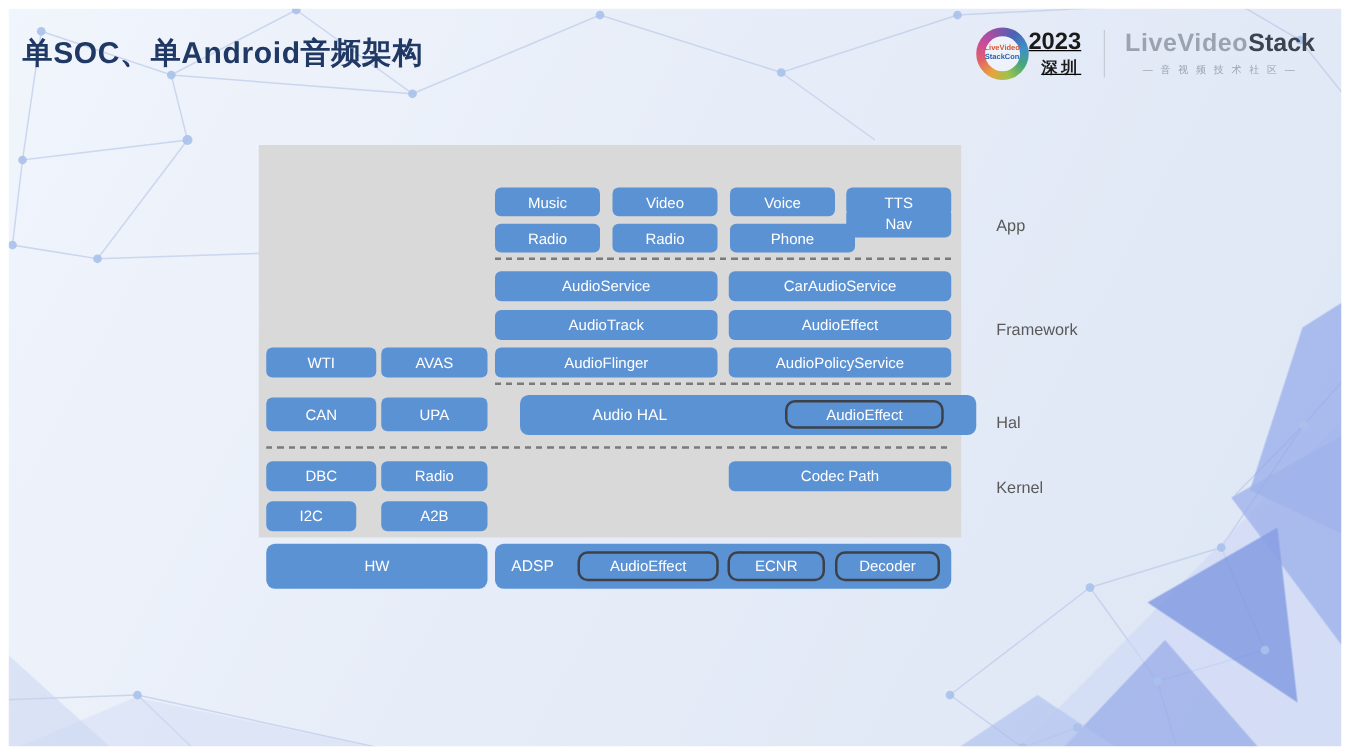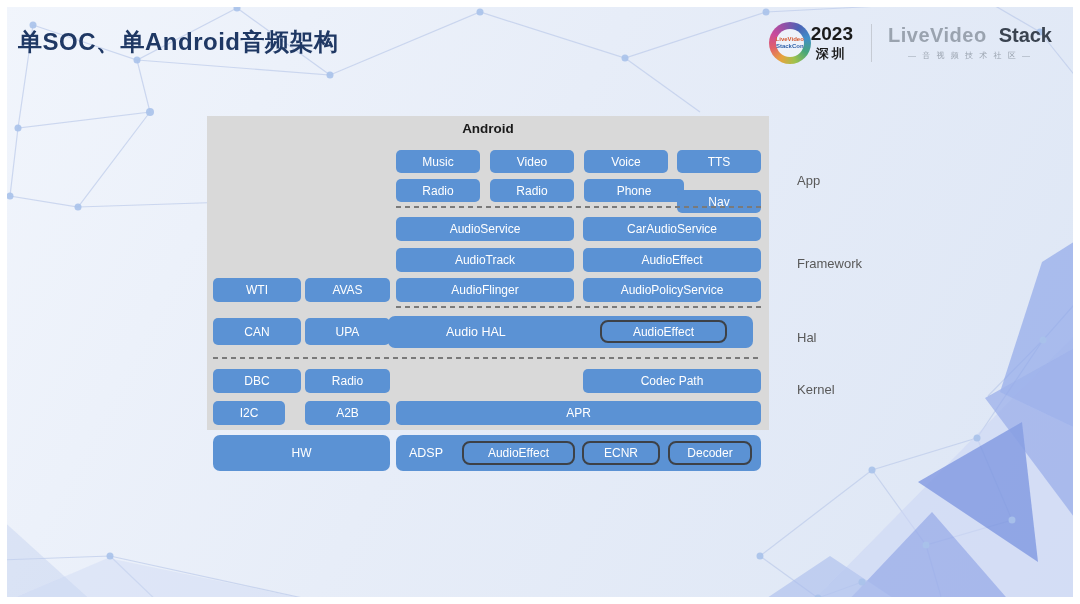--- a/index.html
+++ b/index.html
@@ -17,27 +17,27 @@
   }
 
   
   .logo-group { position:absolute; right:28px; top:22px; z-index:2; display:flex; align-items:center; }
   .ring { position:relative; width:42px; height:42px; border-radius:50%;
     background:conic-gradient(from 210deg,#e8a33d,#e0606a,#c94a9c,#8d52a8,#4b62b5,#3f8fc9,#47a67a,#9fc24d,#e8a33d); }
   .ring-inner { position:absolute; inset:7px; border-radius:50%; background:#eef2fa;
     display:flex; flex-direction:column; align-items:center; justify-content:center; line-height:1.1; }
   .ring-inner span { font-size:6px; font-weight:bold; }
   .ring-t1 { color:#d4572e; } .ring-t2 { color:#2e5fa8; }
-  .year-city { text-align:center; }
+  .year-city { text-align:right;text-decoration:underline; }
   .year { font-size:19px; font-weight:800; color:#1a1a1a; line-height:1; }
   .city { font-size:13px; font-weight:700; color:#1a1a1a; letter-spacing:3px; margin-top:2px; }
   .logo-divider { width:1px; height:38px; background:#c6cbd4; margin:0 16px 0 18px; }
   .brand-line { font-size:20px; line-height:1; white-space:nowrap; }
   .brand-gray { color:#9aa3af; font-weight:600; letter-spacing:0.5px; }
-  .brand-dark { color:#3a4350; font-weight:800;margin-left:12px; }
+  .brand-dark { color:#3a4350; font-weight:800; }
   .brand-tag { font-size:8px; color:#9aa3af; letter-spacing:2px; margin-top:5px; text-align:center; }
 
   
   .panel { position:absolute; left:207px; top:116px; width:562px; height:314px;
     background:#D9D9D9; z-index:1; }
   .android-label { position:absolute; left:207px; top:121px; width:562px; text-align:center;
     font-size:13.5px; font-weight:700; color:#1a1a1a; z-index:2; }
 
   .blk { position:absolute; z-index:2; background:#5B92D4; color:#fff; border-radius:5px;
     display:flex; align-items:center; justify-content:center; font-size:12px; box-sizing:border-box; }
@@ -115,59 +115,57 @@
     <div class="logo-divider"></div>
     <div class="brand">
       <div class="brand-line">
         <span class="brand-gray">LiveVideo</span><span class="brand-dark">Stack</span>
       </div>
       <div class="brand-tag">— 音 视 频 技 术 社 区 —</div>
     </div>
   </div>
 
   <div class="panel"></div>
-  <div class="android-label">Android</div>
 
   <div class="blk" style="left:396px;top:150px;width:84px;height:23px">Music</div>
   <div class="blk" style="left:490px;top:150px;width:84px;height:23px">Video</div>
   <div class="blk" style="left:584px;top:150px;width:84px;height:23px">Voice</div>
   <div class="blk" style="left:677px;top:150px;width:84px;height:23px">TTS</div>
   <div class="blk" style="left:396px;top:179px;width:84px;height:23px">Radio</div>
   <div class="blk" style="left:490px;top:179px;width:84px;height:23px">Radio</div>
   <div class="blk" style="left:584px;top:179px;width:100px;height:23px">Phone</div>
-  <div class="blk" style="left:677px;top:190px;width:84px;height:23px">Nav</div>
+  <div class="blk" style="left:677px;top:167px;width:84px;height:23px">Nav</div>
 
   <div class="dash" style="left:396px;top:206px;width:365px"></div>
 
   <div class="blk" style="left:396px;top:217px;width:178px;height:24px">AudioService</div>
   <div class="blk" style="left:583px;top:217px;width:178px;height:24px">CarAudioService</div>
   <div class="blk" style="left:396px;top:248px;width:178px;height:24px">AudioTrack</div>
   <div class="blk" style="left:583px;top:248px;width:178px;height:24px">AudioEffect</div>
   <div class="blk" style="left:213px;top:278px;width:88px;height:24px">WTI</div>
   <div class="blk" style="left:305px;top:278px;width:85px;height:24px">AVAS</div>
   <div class="blk" style="left:396px;top:278px;width:178px;height:24px">AudioFlinger</div>
   <div class="blk" style="left:583px;top:278px;width:178px;height:24px">AudioPolicyService</div>
 
   <div class="dash" style="left:396px;top:306px;width:365px"></div>
 
   <div class="blk" style="left:213px;top:318px;width:88px;height:27px">CAN</div>
   <div class="blk" style="left:305px;top:318px;width:85px;height:27px">UPA</div>
-  <div class="blk big" style="left:388px;top:316px;width:365px;height:32px;justify-content:flex-start">
+  <div class="blk big" style="left:416px;top:316px;width:365px;height:32px;justify-content:flex-start">
     <span class="host-label" style="left:58px">Audio HAL</span>
     <span class="inner" style="left:212px;top:4px;width:127px;height:23px">AudioEffect</span>
   </div>
 
   <div class="dash" style="left:213px;top:357px;width:548px"></div>
 
   <div class="blk" style="left:213px;top:369px;width:88px;height:24px">DBC</div>
   <div class="blk" style="left:305px;top:369px;width:85px;height:24px">Radio</div>
   <div class="blk" style="left:583px;top:369px;width:178px;height:24px">Codec Path</div>
   <div class="blk" style="left:213px;top:401px;width:72px;height:24px">I2C</div>
   <div class="blk" style="left:305px;top:401px;width:85px;height:24px">A2B</div>
-  <div class="blk" style="left:396px;top:401px;width:365px;height:24px">APR</div>
 
   <div class="blk big" style="left:213px;top:435px;width:177px;height:36px">HW</div>
   <div class="blk big" style="left:396px;top:435px;width:365px;height:36px;justify-content:flex-start">
     <span class="host-label" style="left:13px">ADSP</span>
     <span class="inner" style="left:66px;top:6px;width:113px;height:24px">AudioEffect</span>
     <span class="inner" style="left:186px;top:6px;width:78px;height:24px">ECNR</span>
     <span class="inner" style="left:272px;top:6px;width:84px;height:24px">Decoder</span>
   </div>
 
   <div class="layer-label" style="left:797px;top:173px">App</div>

